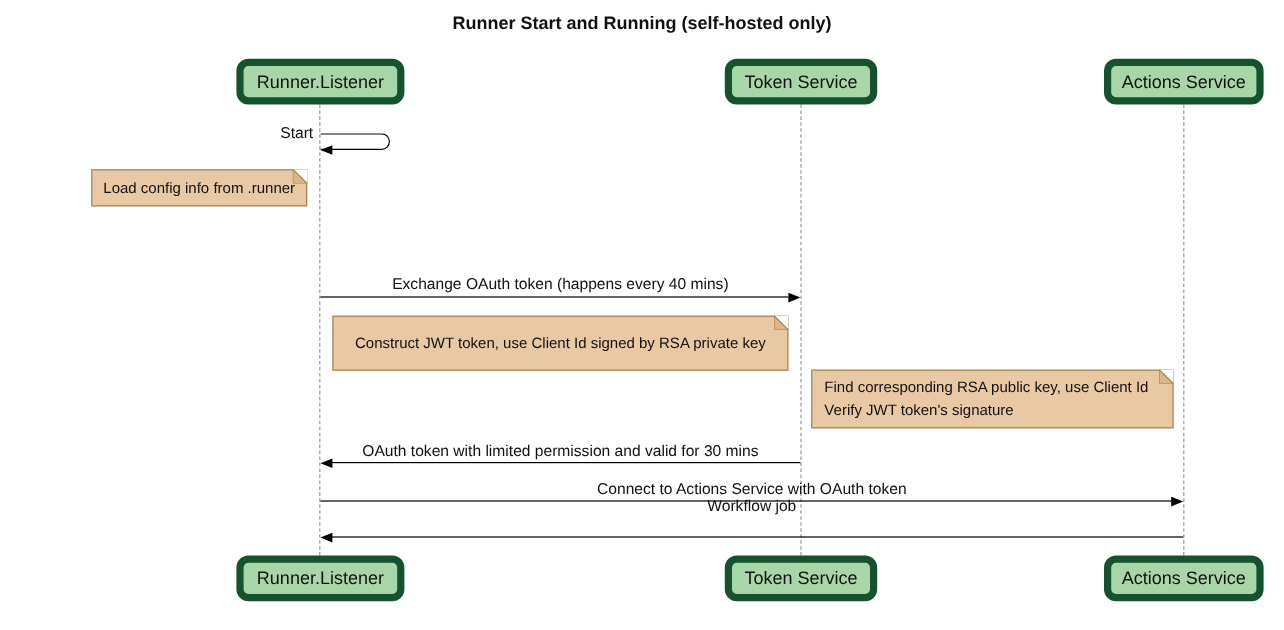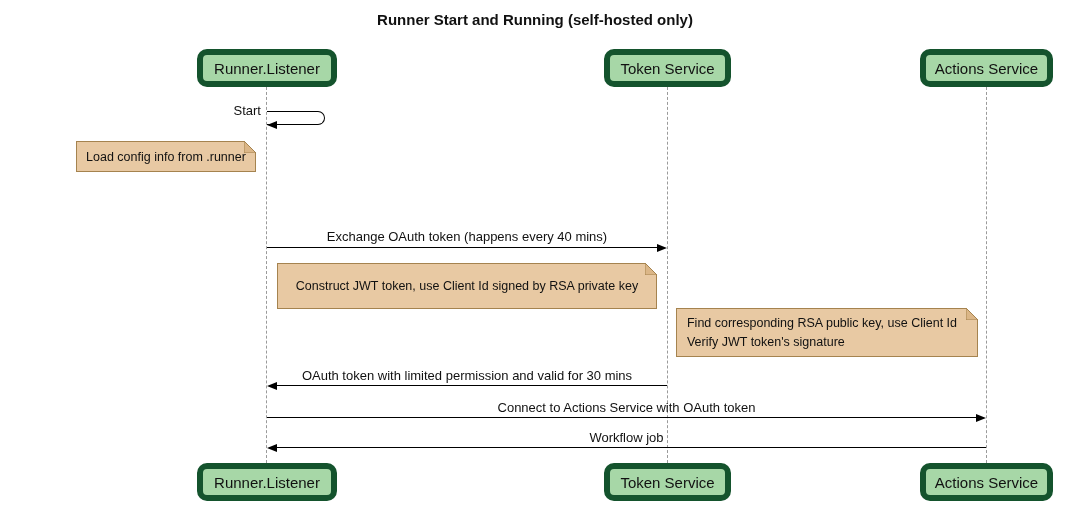--- a/index.html
+++ b/index.html
@@ -155,21 +155,21 @@
   </div>
 
   <div class="msg-label" style="left:267px; top:368px; width:400px">OAuth token with limited permission and valid for 30 mins</div>
   <div class="msg-line" style="left:276px; top:385px; width:391px"></div>
   <div class="head-left" style="left:267px; top:382px"></div>
 
   <div class="msg-label" style="left:267px; top:400px; width:719px">Connect to Actions Service with OAuth token</div>
   <div class="msg-line" style="left:267px; top:417px; width:709px"></div>
   <div class="head-right" style="left:976px; top:414px"></div>
 
-  <div class="msg-label" style="left:267px; top:430px; width:719px">Workflow job</div>
+  <div class="msg-label" style="left:267px; top:414px; width:719px">Workflow job</div>
   <div class="msg-line" style="left:276px; top:447px; width:710px"></div>
   <div class="head-left" style="left:267px; top:444px"></div>
 
   <div class="participant" style="left:197px; top:463px; width:140px">Runner.Listener</div>
   <div class="participant" style="left:604px; top:463px; width:127px">Token Service</div>
   <div class="participant" style="left:920px; top:463px; width:133px">Actions Service</div>
 
 </div>
 
 </body></html>

